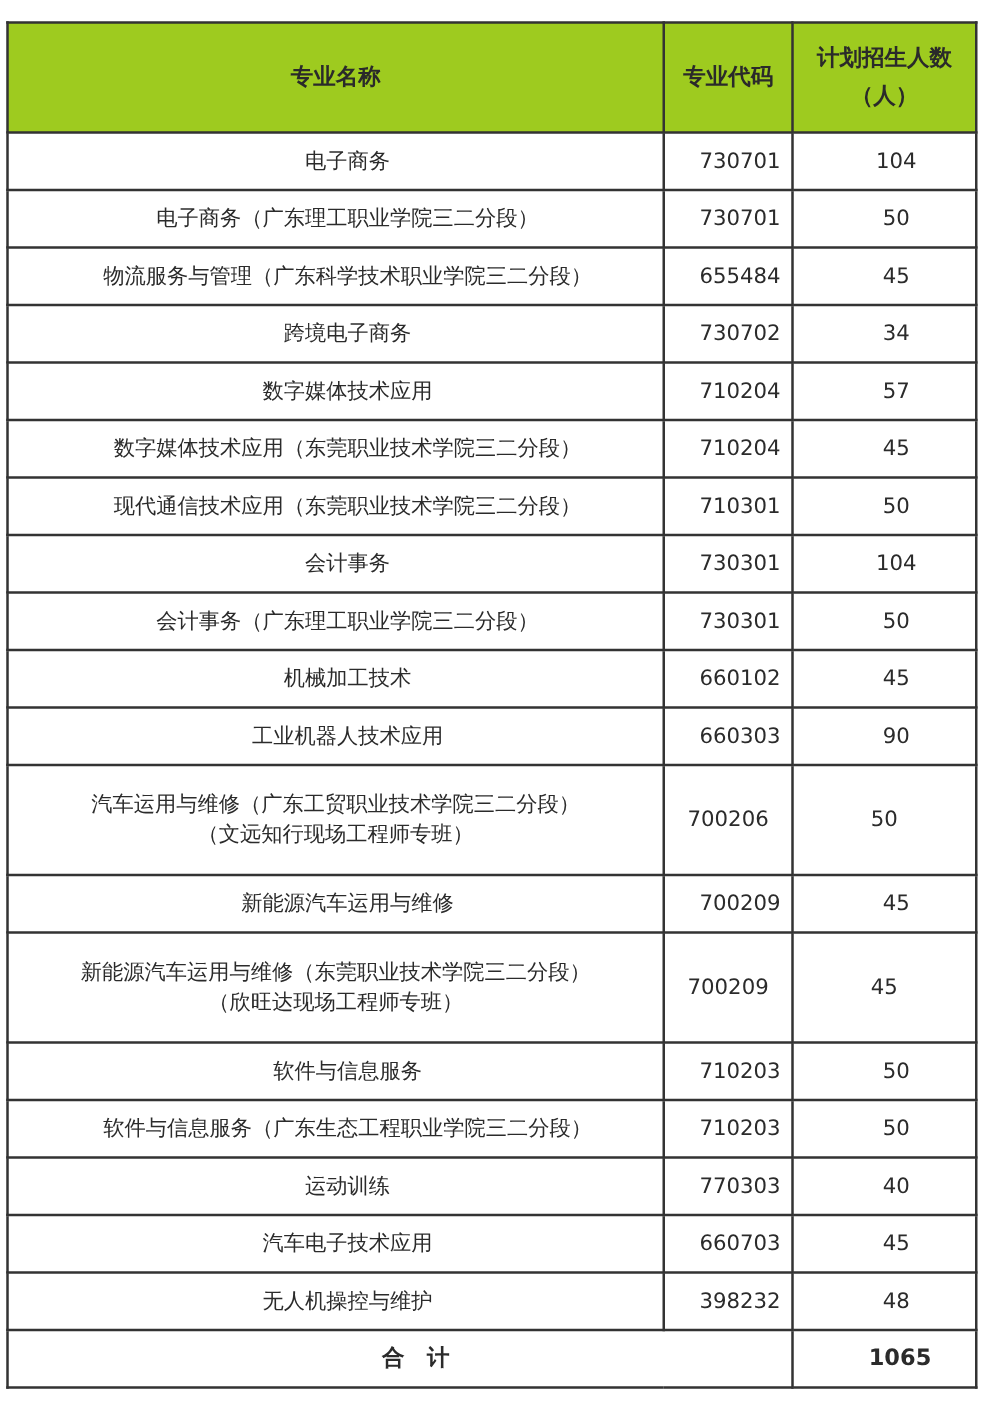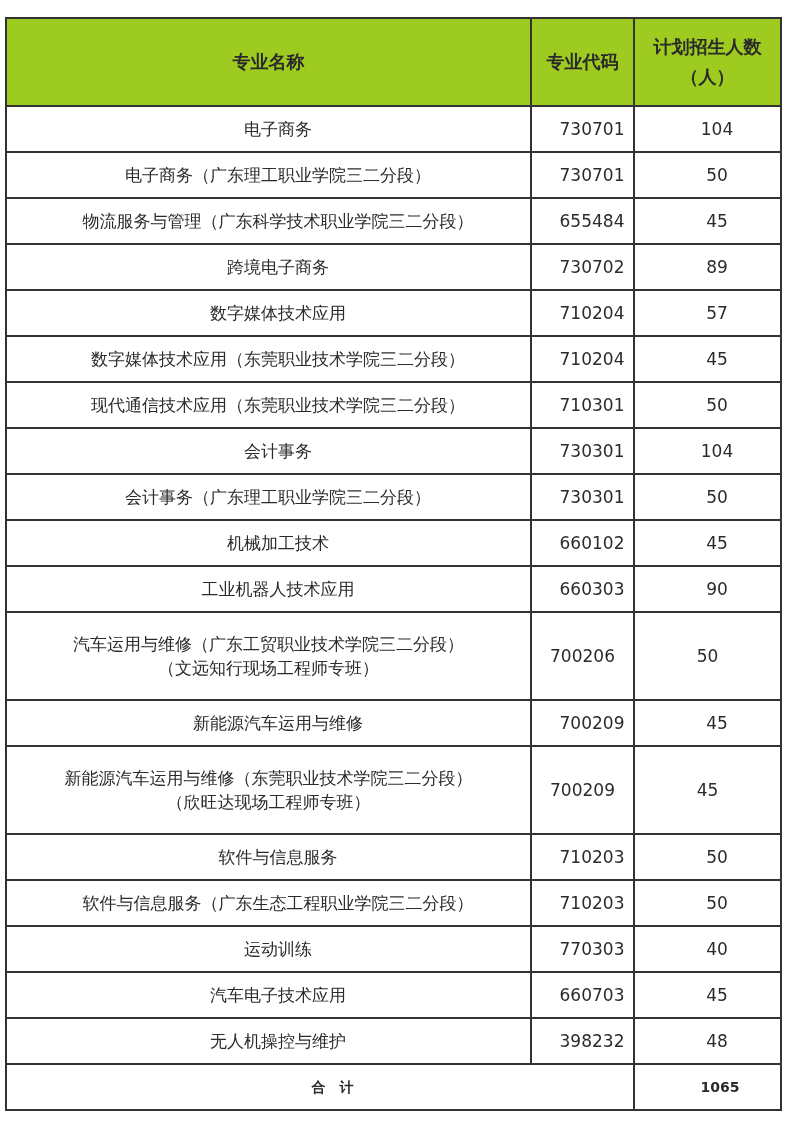--- a/index.html
+++ b/index.html
@@ -24,21 +24,21 @@
     color: #2a2a2a;
     height: 86px;
     font-size: 18px;
     line-height: 30px;
   }
   col.c1 { width: 525px; }
   col.c2 { width: 103px; }
   col.c3 { width: 147px; }
   tr.r1 td { height: 44px; padding-left: 23px; }
   tr.r2 td { height: 86px; }
-  tr.total td { height: 44px; font-weight: bold; font-size: 14px; padding-left: 29px; }
+  tr.total td { height: 44px; font-weight: bold; font-size: 18px; padding-left: 29px; }
   .nm { display: block; }
 </style>
 </head>
 <body>
 
 <table class="enroll">
   <colgroup>
       <col class="c1">
       <col class="c2">
       <col class="c3">
@@ -73,21 +73,21 @@
           <span class="nm">物流服务与管理（广东科学技术职业学院三二分段）</span>
         </td>
         <td>655484</td>
         <td>45</td>
       </tr>
       <tr class="r1">
         <td>
           <span class="nm">跨境电子商务</span>
         </td>
         <td>730702</td>
-        <td>89</td>
+        <td>34</td>
       </tr>
       <tr class="r1">
         <td>
           <span class="nm">数字媒体技术应用</span>
         </td>
         <td>710204</td>
         <td>57</td>
       </tr>
       <tr class="r1">
         <td>

